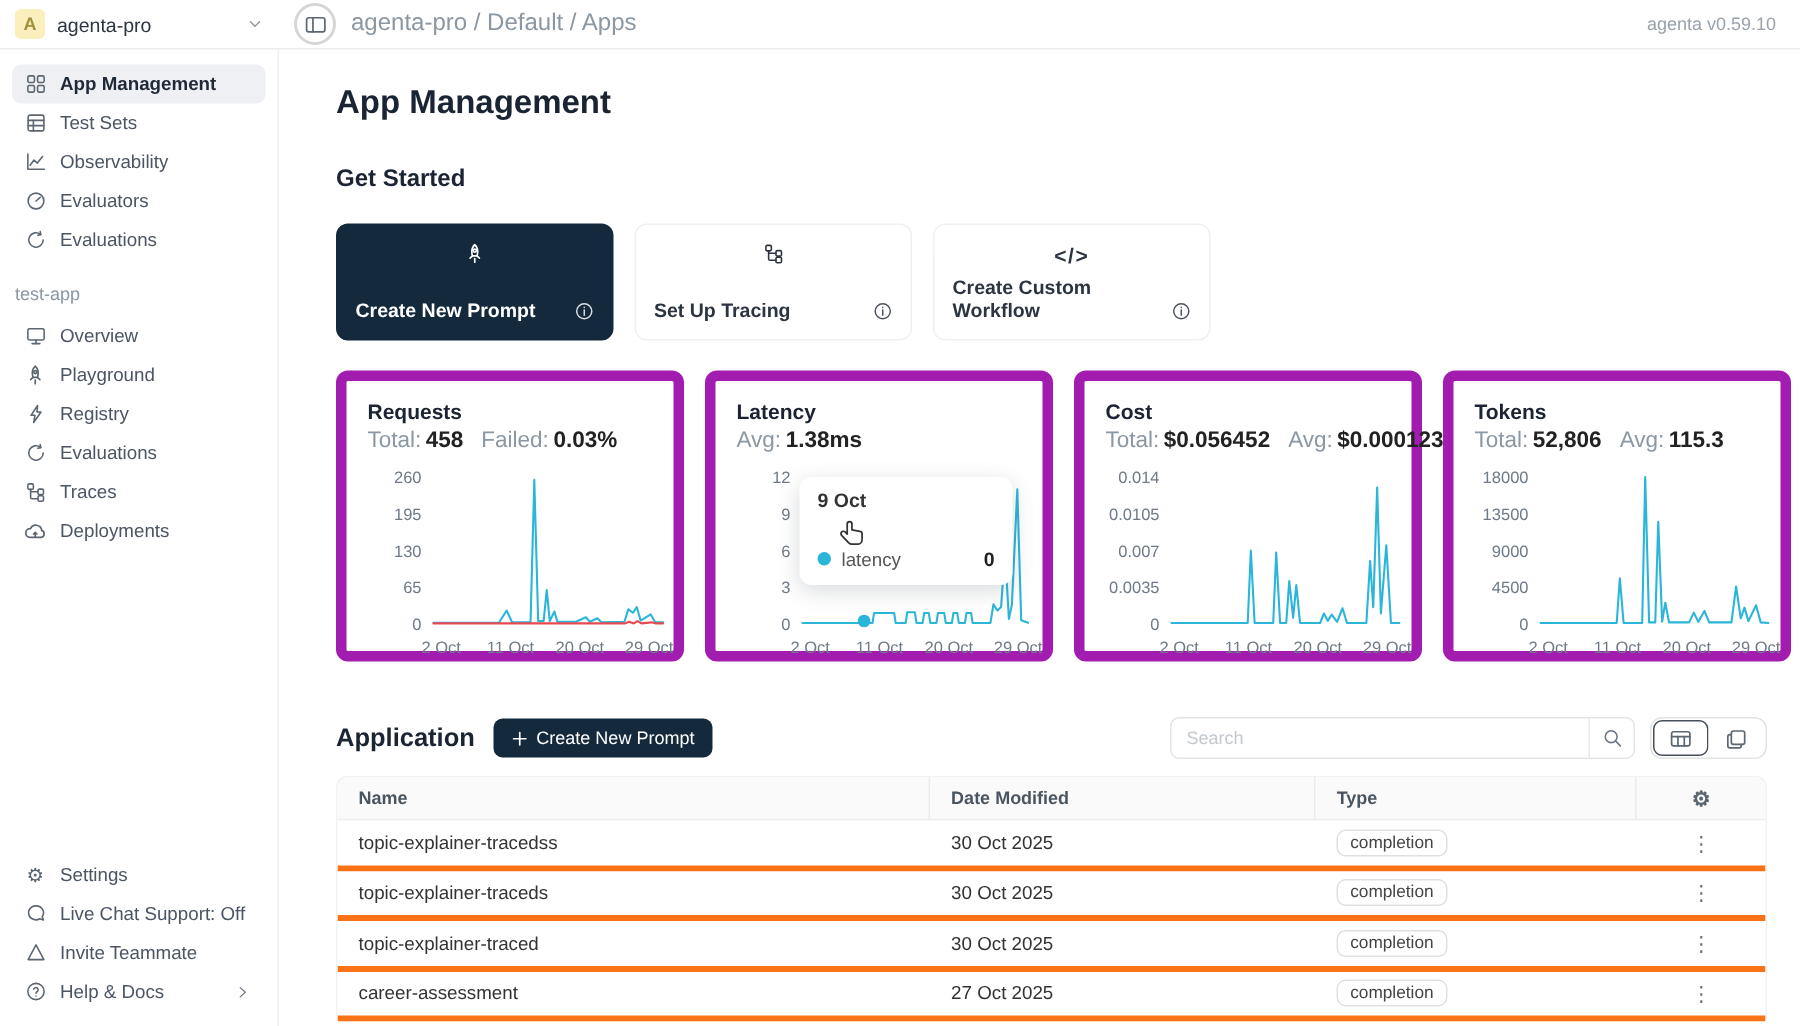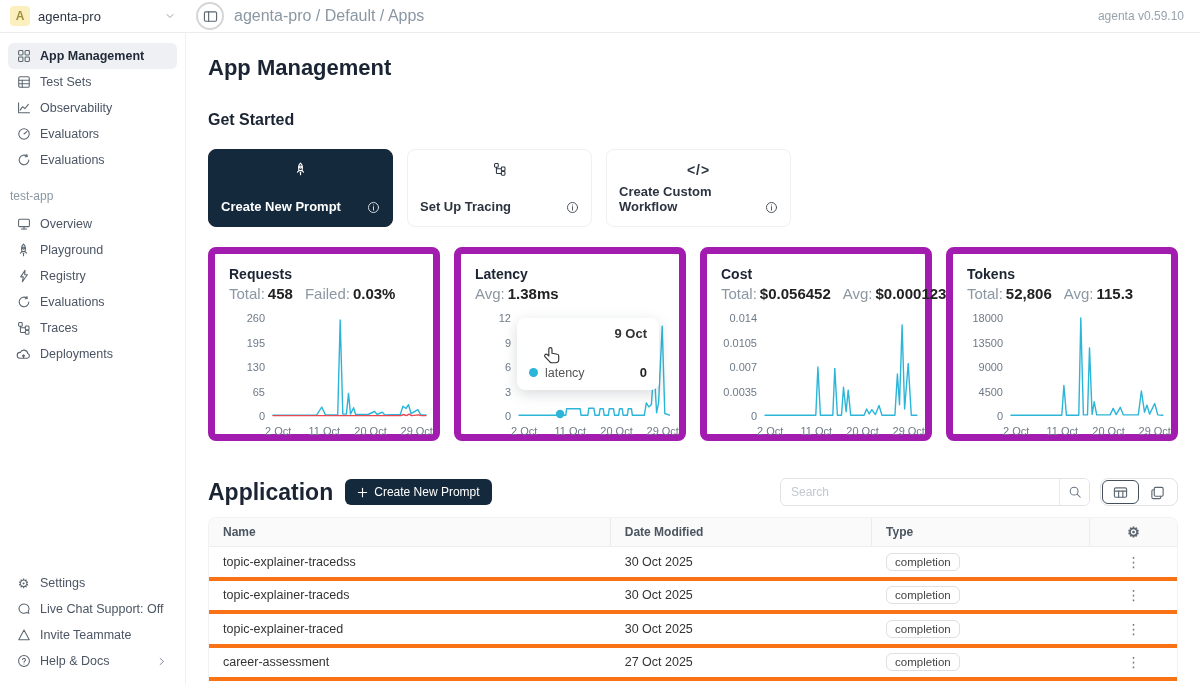--- a/index.html
+++ b/index.html
@@ -17,21 +17,21 @@
     font-size:12px; display:flex; align-items:center; justify-content:center; font-weight:bold; }
   #ws-name { font-size:13px; color:#2b3440; }
   #ws-chevron { margin-left:auto; color:#8b97a3; }
   #collapse-btn { width:28px; height:28px; margin-left:10px; border-radius:50%;
     border:2px solid #d6d6d6; background:#fff; display:flex; align-items:center; justify-content:center;
     color:#5b6670; cursor:pointer; }
   #breadcrumb { margin-left:10px; font-size:16px; color:#8b97a3; }
   #version { margin-left:auto; margin-right:16px; font-size:12px; color:#98a2ad; }
 
   
-  #shell { display:flex; height:651px; }
+  #shell { display:flex; height:651px;gap:16px; }
   #sidebar { width:186px; flex:0 0 186px; border-right:1px solid #f0f0f0; padding:10px 8px 10px 8px;
     display:flex; flex-direction:column; }
   .side-item { height:26px; display:flex; align-items:center; gap:9px; padding:0 8px; border-radius:6px;
     font-size:12.5px; color:#4b5563; cursor:pointer; white-space:nowrap; }
   .side-item .icn { color:#5b6670; width:15px; }
   .side-item.active { background:#eef0f3; color:#1f2937; font-weight:bold; }
   .side-label { font-size:12px; color:#8b97a3; margin:16px 8px 8px 2px; }
   #side-bottom { margin-top:auto; }
   .side-item .chev-right { margin-left:auto; color:#6b7683; }
 
@@ -51,29 +51,29 @@
 
   
   #charts-row { margin-top:20px; display:flex; gap:14px; }
   .chart-card { width:232px; height:194px; border:7px solid #a21caf; border-radius:8px;
     padding:12px 14px; position:relative; background:#fff; }
   .chart-title { font-size:14px; font-weight:bold; color:#1a2433; }
   .chart-stats { margin-top:3px; font-size:15px; color:#8b97a3; display:flex; gap:12px; }
   .chart-stats b { color:#222; margin-left:3px; }
   .chart-tip { position:absolute; left:56px; top:64px; width:142px; background:#fff; border-radius:8px;
     box-shadow:0 4px 14px rgba(80,90,100,.22); padding:8px 12px 10px; z-index:3; }
-  .chart-tip-title { font-size:13px; font-weight:bold; color:#333;text-align:right; }
+  .chart-tip-title { font-size:13px; font-weight:bold; color:#333; }
   .chart-tip-row { margin-top:24px; display:flex; align-items:center; gap:7px; font-size:12.5px; color:#555; }
   .chart-tip-dot { width:9px; height:9px; border-radius:50%; }
   .chart-tip-val { margin-left:auto; font-size:13px; font-weight:bold; color:#222; }
   .hand-cursor { position:absolute; left:82px; top:92px; z-index:4; }
 
   
   #app-header { margin-top:37px; display:flex; align-items:center; }
-  #app-title { font-size:23px; font-weight:bold; color:#1a2433; }
+  #app-title { font-size:17px; font-weight:bold; color:#1a2433; }
   #create-btn { margin-left:12px; height:26px; border:none; border-radius:6px; background:#15293c;
     color:#fff; font-size:12px; padding:0 12px; display:flex; align-items:center; gap:6px; cursor:pointer;
     font-family:inherit; }
   #search-wrap { margin-left:auto; width:310px; height:28px; border:1px solid #e3e3e3; border-radius:6px;
     display:flex; align-items:center; overflow:hidden; background:#fff; }
   #search-input { flex:1; border:none; outline:none; padding:0 10px; font-size:12px; color:#333;
     font-family:inherit; }
   #search-input::placeholder { color:#c2c8cf; }
   #search-btn { width:30px; height:100%; border-left:1px solid #e9e9e9; display:flex; align-items:center;
     justify-content:center; color:#6b7683; cursor:pointer; background:#fff; border-top:none; border-right:none; border-bottom:none; }

